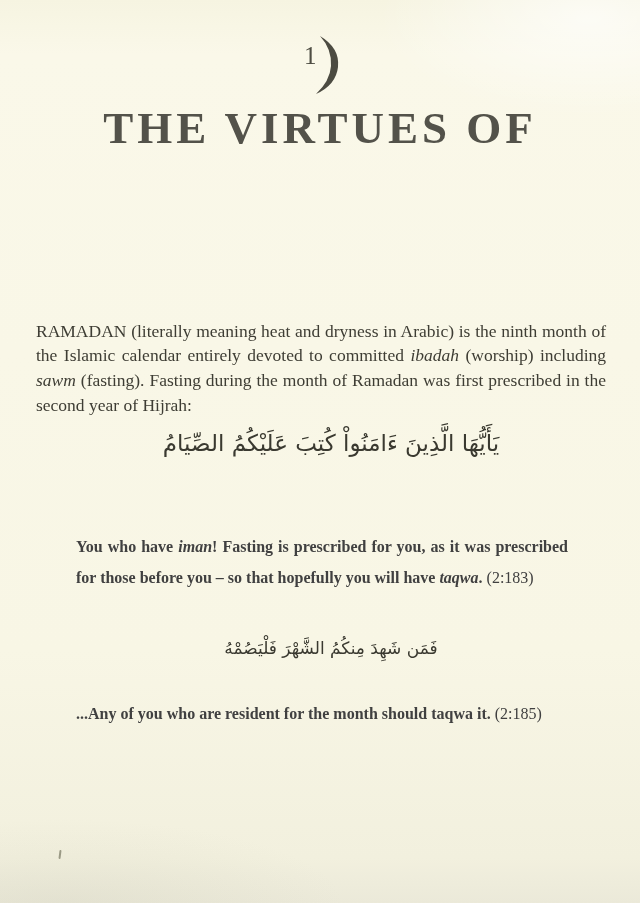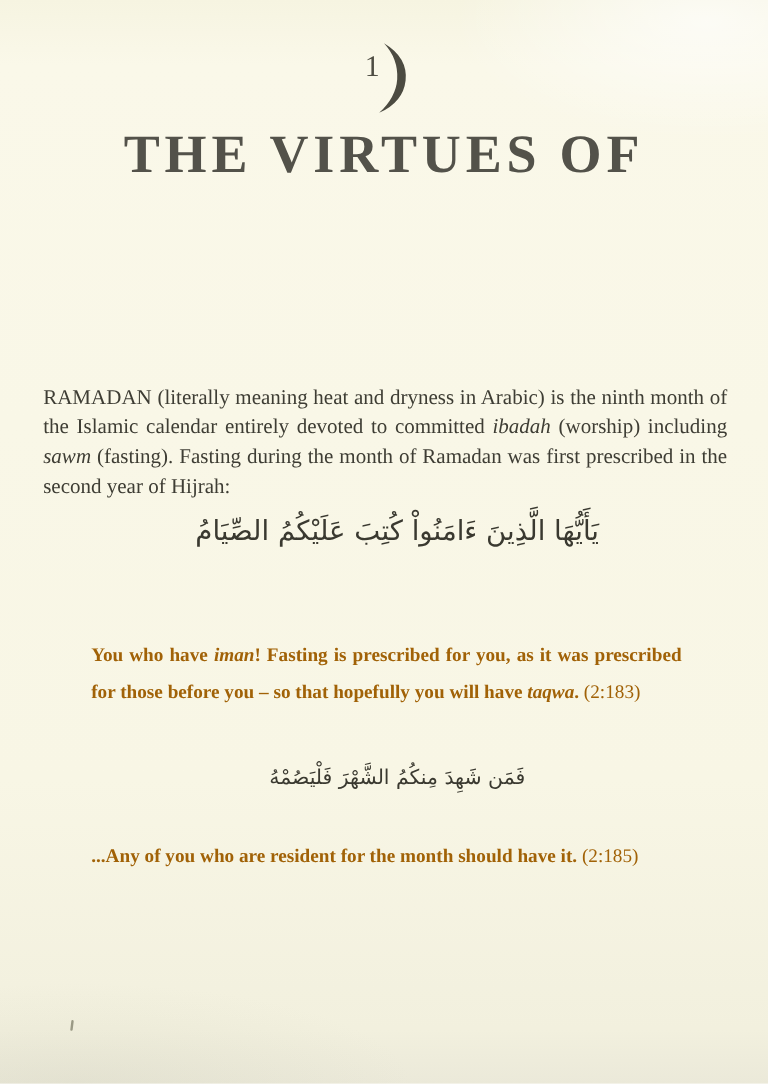--- a/index.html
+++ b/index.html
@@ -87,21 +87,21 @@
   }
 
   .quote {
     position: absolute;
     left: 76px;
     width: 492px;
     font-weight: 700;
     font-size: 16px;
     line-height: 30.5px;
     text-align: justify;
-    color: #a16207;
+    color: #404040;
   }
   .quote-1 { top: 516px; }
   .quote-2 { top: 683px; }
 
   .seg-i { font-style: italic; }
   .seg-b { font-weight: 700; }
   .seg-r { font-weight: 400; }
 
   .speck {
     position: absolute;
@@ -136,15 +136,15 @@
 <div class="arabic arabic-1">
   <div>يَأَيُّهَا الَّذِينَ ءَامَنُواْ كُتِبَ عَلَيْكُمُ الصِّيَامُ</div>
 </div>
 
 <p class="quote quote-1"><span class="seg-b">You who have </span><span class="seg-i seg-b">iman</span><span class="seg-b">! Fasting is prescribed for you, as it was prescribed for those before you –  so that hopefully you will have </span><span class="seg-i seg-b">taqwa</span><span class="seg-b">. </span><span class="seg-r">(2:183)</span></p>
 
 <div class="arabic arabic-2">
   <div>فَمَن شَهِدَ مِنكُمُ الشَّهْرَ فَلْيَصُمْهُ</div>
 </div>
 
-<p class="quote quote-2"><span class="seg-b">...Any of you who are resident for the month should have it. </span><span class="seg-r">(2:185)</span></p>
+<p class="quote quote-2"><span class="seg-b">...Any of you who are resident for the month should taqwa it. </span><span class="seg-r">(2:185)</span></p>
 
 <div class="speck"></div>
 
 </body></html>

